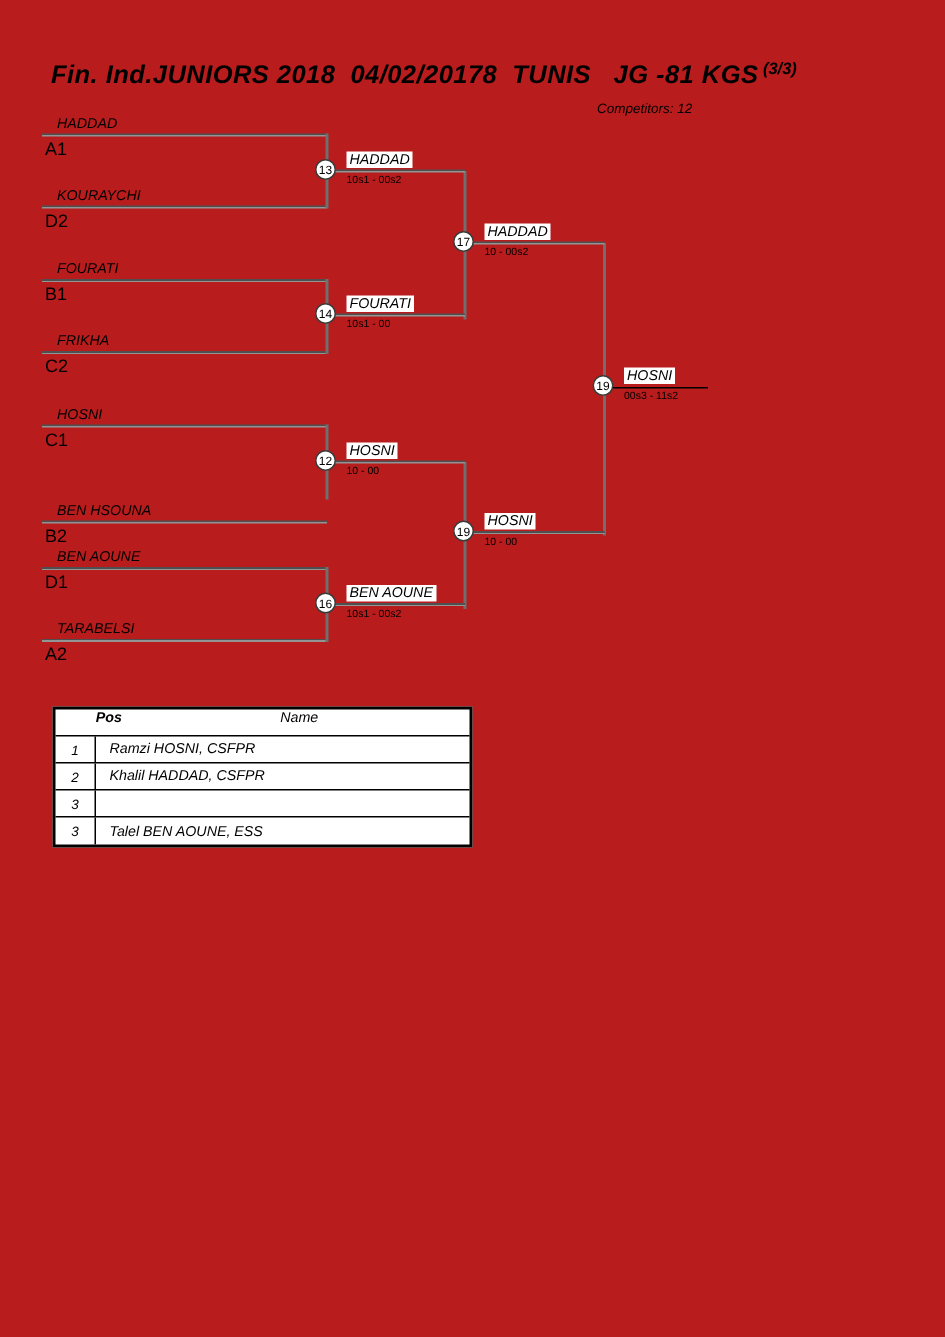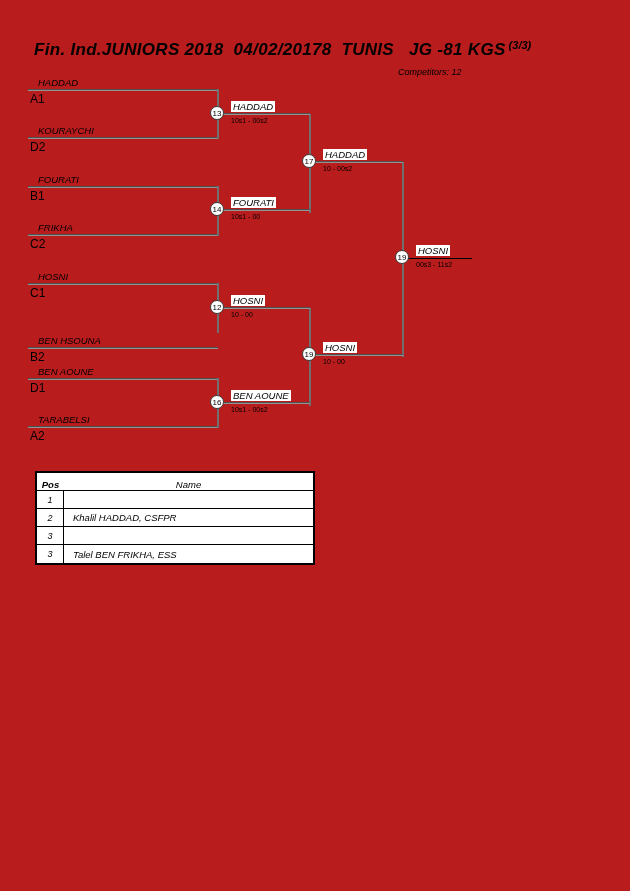--- a/index.html
+++ b/index.html
@@ -62,21 +62,21 @@
 
   
   .results-title {
     position:absolute; left:35px; top:455px; width:280px;
     text-align:center; font-weight:bold; font-style:italic; font-size:9.5px;
   }
   .rtable {
     position:absolute; left:35px; top:471px; width:280px;
     border:2px solid #000; background:#fff;
   }
-  .thead { display:flex; height:18px; border-bottom:1px solid #000; align-items:flex-end; }
+  .thead { display:flex; height:18px; border-bottom:1px solid #000; align-items:flex-start;padding-left:22px; }
   .thead .th-pos { width:27px; text-align:center; font-weight:bold; font-style:italic; font-size:9.5px; }
   .thead .th-name { flex:1; text-align:center; font-weight:normal; font-style:italic; font-size:9.5px; }
   .trow { display:flex; height:18px; border-bottom:1px solid #000; align-items:stretch; }
   .trow:last-child { border-bottom:none; }
   .trow .td-pos {
     width:27px; border-right:1px solid #000; text-align:center;
     font-style:italic; font-size:9px; display:flex; align-items:center; justify-content:center;
   }
   .trow .td-name {
     flex:1; padding-left:9px; font-style:italic; font-size:9.5px;
@@ -177,27 +177,28 @@
     <span class="wsc">00s3 - 11s2</span>
   </div>
 
   <div class="rtable">
     <div class="thead">
       <span class="th-pos">Pos</span>
       <span class="th-name">Name</span>
     </div>
     <div class="trow">
       <span class="td-pos">1</span>
+      <span class="td-name">Ramzi HOSNI, CSFPR</span>
     </div>
     <div class="trow">
       <span class="td-pos">2</span>
       <span class="td-name">Khalil HADDAD, CSFPR</span>
     </div>
     <div class="trow">
       <span class="td-pos">3</span>
     </div>
     <div class="trow">
       <span class="td-pos">3</span>
-      <span class="td-name">Talel BEN FRIKHA, ESS</span>
+      <span class="td-name">Talel BEN AOUNE, ESS</span>
     </div>
   </div>
 
 </div>
 
 </body></html>

